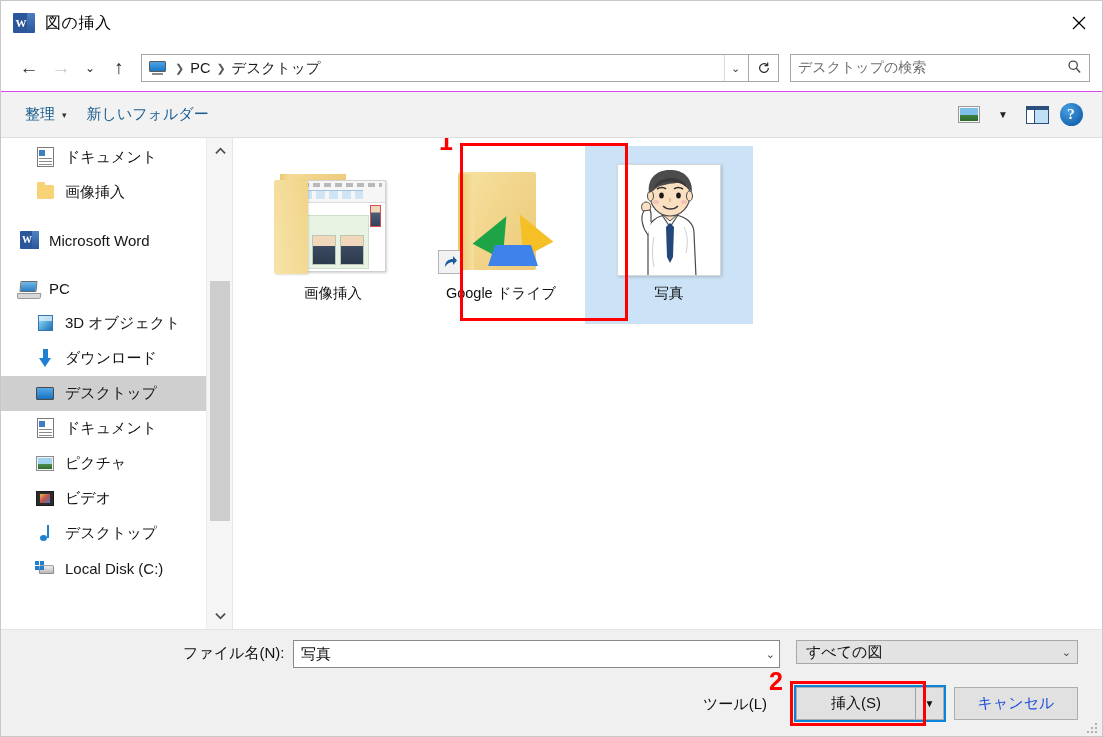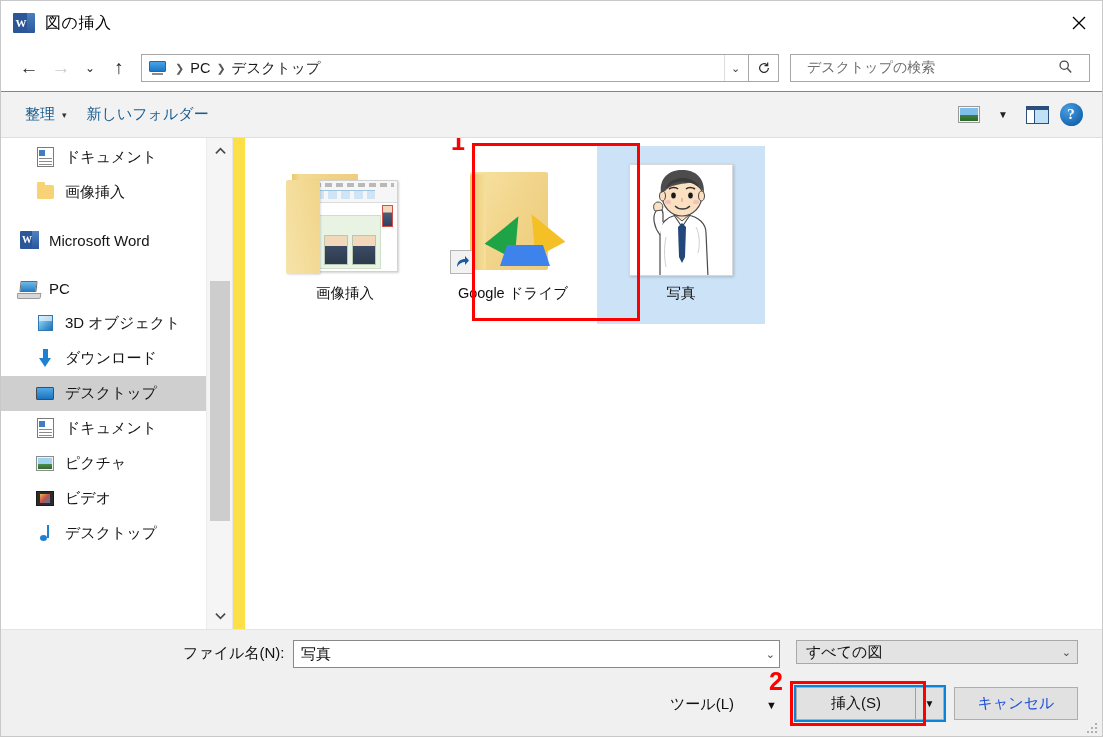--- a/index.html
+++ b/index.html
@@ -116,21 +116,21 @@
   .refresh-btn {
     width: 30px; height: 28px; flex: 0 0 30px;
     border: 1px solid #a7a7a7; border-left: none;
     background: #ffffff;
     display: flex; align-items: center; justify-content: center;
     color: #2b2b2b; font-size: 15px; cursor: default;
   }
   .searchbox {
     flex: 0 0 300px; height: 28px; margin-left: 11px;
     border: 1px solid #a7a7a7; background: #ffffff;
-    display: flex; align-items: center; padding: 0 16px;
+    display: flex; align-items: center; padding: 0 7px;
   }
   .search-ph {
     flex: 1 1 auto; font-size: 14px; color: #6e6e6e;
     white-space: nowrap; overflow: hidden;
   }
   .search-icon { color: #4a4a4a; font-size: 15px; }
 
   
   .toolbar {
     height: 47px; flex: 0 0 47px;
@@ -182,21 +182,20 @@
     background: radial-gradient(circle at 35% 30%, #4a9fe0 0%, #1565b0 75%);
     color: #ffffff; font-size: 15px; font-weight: bold;
     display: flex; align-items: center; justify-content: center;
     font-family: "Liberation Serif", serif;
   }
 
   
   .body-area {
     flex: 1 1 auto; display: flex; min-height: 0;
     background: #fde047;
-    gap: 12px;
   }
 
   
   .sidebar {
     flex: 0 0 232px; position: relative;
     background: #ffffff;
     border-right: 1px solid #e6e6e6;
     overflow: hidden;
   }
   .nav-list { padding-top: 2px; }
@@ -535,21 +534,21 @@
   .ft-select {
     position: absolute; left: 795px; top: 0;
     width: 282px; height: 24px;
     background: #e3e3e3; border: 1px solid #a8a8a8;
     display: flex; align-items: center; padding: 0 6px 0 9px;
   }
   .ft-value { flex: 1 1 auto; font-size: 15px; color: #111; }
 
   .btn-row { position: absolute; left: 0; right: 0; top: 57px; height: 36px; }
   .tools-btn {
-    position: absolute; left: 663px; top: 4px;
+    position: absolute; left: 696px; top: 4px;
     display: flex; align-items: center; gap: 32px;
     font-size: 15px; color: #111; cursor: default;
     padding: 4px 6px;
   }
   .tools-caret { font-size: 11px; color: #111; }
   .insert-btn {
     position: absolute; left: 795px; top: 0;
     width: 148px; height: 33px;
     background: #e1e1e1; border: 1px solid #adadad;
     display: flex; align-items: center; cursor: default;
@@ -746,20 +745,29 @@
           <span>ビデオ</span>
         </div>
         <div class="nav-item">
           <div class="nav-ico">
             <div class="ico-music">
                 <div class="bar"></div>
                 <div class="ball"></div>
               </div>
           </div>
           <span>デスクトップ</span>
+        </div>
+        <div class="nav-item">
+          <div class="nav-ico">
+            <div class="ico-disk">
+                <div class="body"></div>
+                <div class="win2"></div>
+              </div>
+          </div>
+          <span>Local Disk (C:)</span>
         </div>
       </div>
 
       <div class="sb-scroll">
         <div class="sb-arrow up">
           <svg width="11" height="8" viewBox="0 0 12 8">
             <path d="M1 6.5 L6 1.5 L11 6.5" fill="none" stroke="#4a4a4a" stroke-width="1.8"></path>
           </svg>
         </div>
         <div class="sb-thumb" style="top:143px;height:240px;"></div>

